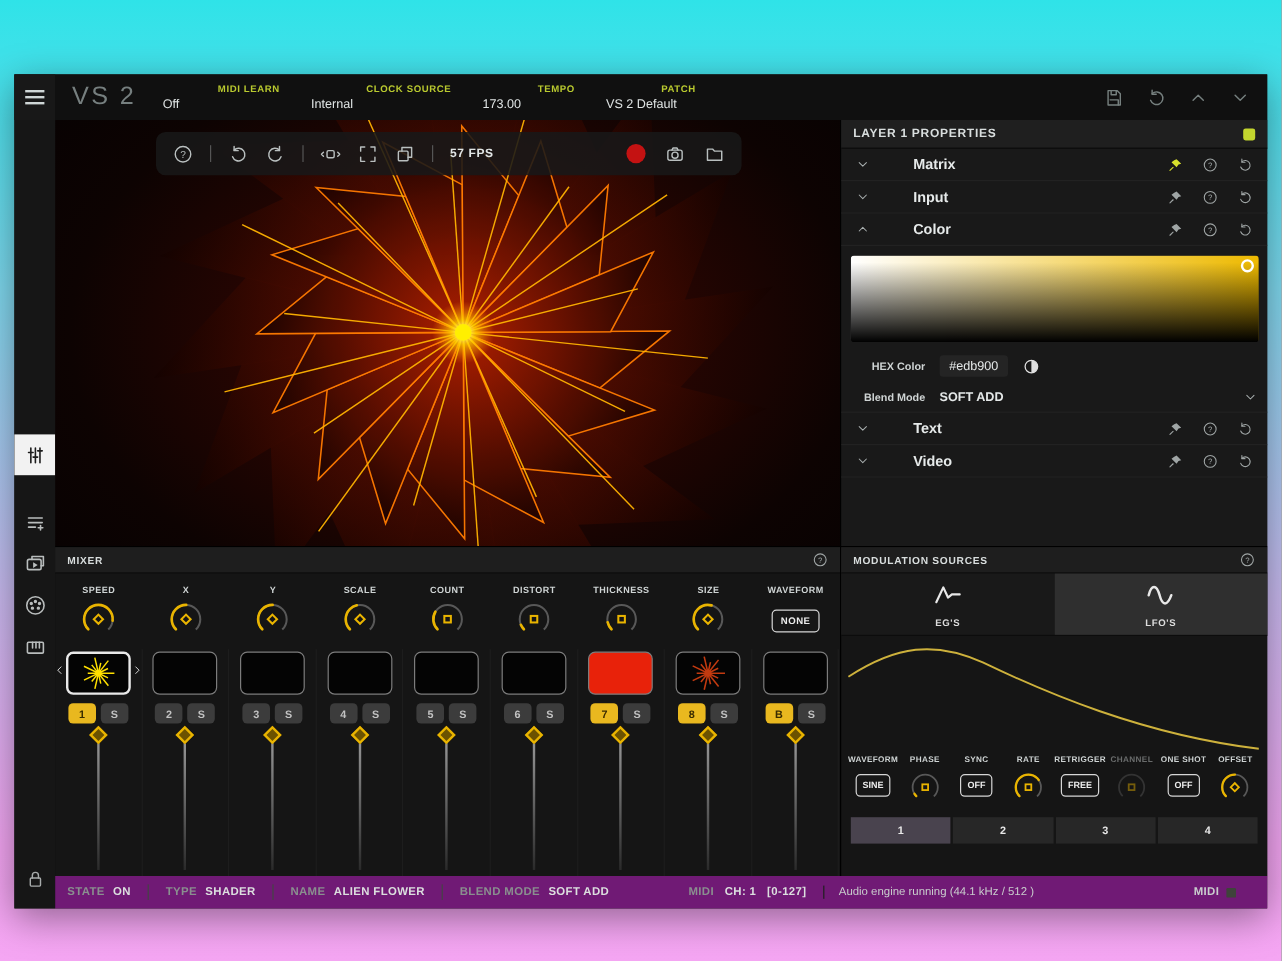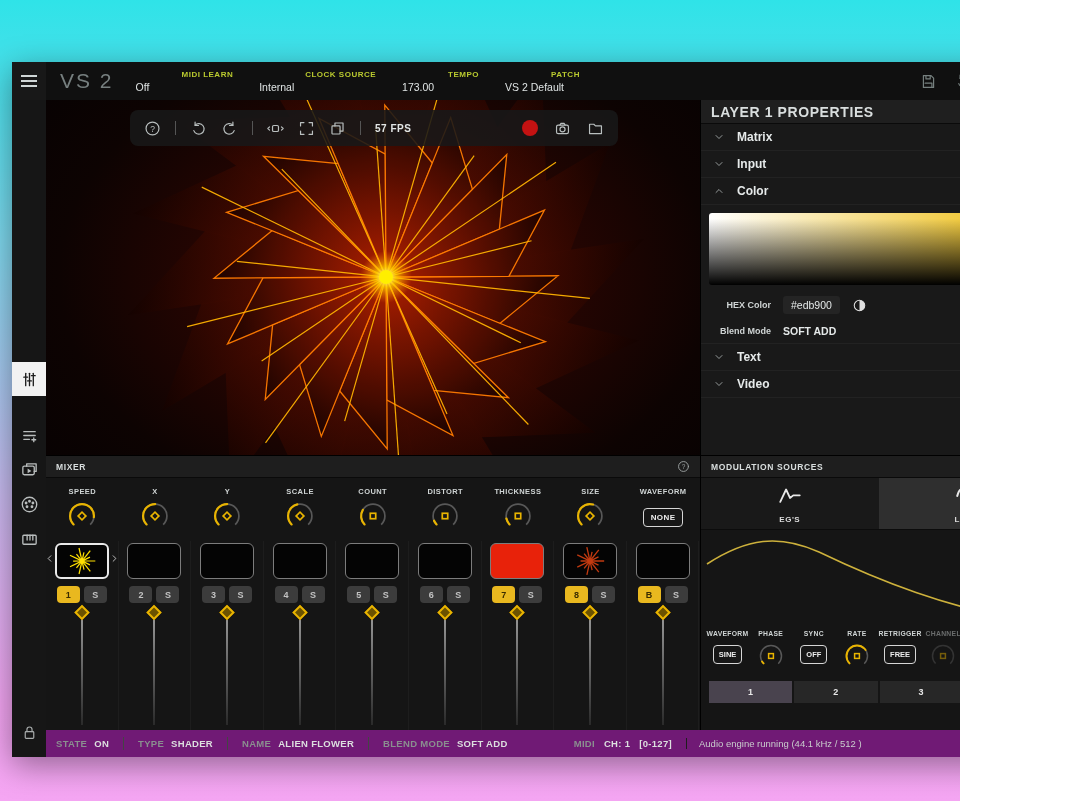--- a/index.html
+++ b/index.html
@@ -1,17 +1,17 @@
 <!DOCTYPE html>
 <html><head>
 <meta charset="utf-8">
 <style>
   * { margin:0; padding:0; box-sizing:border-box; }
   html,body { width:1068px; height:801px; font-family:"Liberation Sans", sans-serif; }
-  .stage { width:960px; height:801px; position:relative; overflow:hidden;
+  .stage { width:1068px; height:801px; position:relative; overflow:hidden;
     background:linear-gradient(180deg,#2fe3e8 0%,#7fd8ee 30%,#c9b9ef 62%,#f2a4f1 88%,#f5a6f3 100%); }
   .win { position:absolute; left:12px; top:62px; width:1044px; height:695px; background:#131313;
     box-shadow:0 8px 30px rgba(0,0,0,.4); color:#ddd; }
 
   
   .topbar { position:absolute; left:0; top:0; width:100%; height:38px; background:#101010; display:flex; align-items:center; }
   .hamb { width:34px; height:38px; background:#181818; display:flex; flex-direction:column; justify-content:center; align-items:center; gap:3px; cursor:pointer; }
   .hamb i { display:block; width:16px; height:2px; background:#cfd6d6; }
   .logo { color:#767f7f; font-size:21px; letter-spacing:2px; margin:0 22px 0 14px; font-weight:400; }
   .tparam { margin-right:26px; }
@@ -37,23 +37,23 @@
     border-radius:8px; display:flex; align-items:center; gap:14px; padding:0 14px; color:#b9bfbf; }
   .vtoolbar .vsep { width:1px; height:14px; background:#555; }
   .vtoolbar span[data-icon] { font-size:17px; cursor:pointer; }
   .fps { font-size:10px; font-weight:bold; color:#e2e6e6; letter-spacing:.5px; white-space:nowrap; }
   .vright { margin-left:auto; display:flex; align-items:center; gap:16px; }
   .rec { width:16px; height:16px; border-radius:50%; background:#c41212; cursor:pointer; }
 
   
   .props { position:absolute; left:688px; top:38px; width:356px; height:355px; background:#191919; border-left:1px solid #000; }
   .phead { height:24px; background:#1f1f1f; display:flex; align-items:center; padding:0 10px; border-bottom:1px solid #0a0a0a; }
-  .phead .ptitle { font-size:14px; font-weight:bold; letter-spacing:.6px; color:#d9dede; }
+  .phead .ptitle { font-size:10px; font-weight:bold; letter-spacing:.6px; color:#d9dede; }
   .gsq { margin-left:auto; width:10px; height:10px; border-radius:2px; background:#c3d62e; }
-  .prow { height:27px; display:flex; align-items:center; padding:0 12px; border-bottom:1px solid #222; }
+  .prow { height:27px; display:flex; align-items:center; padding:0 12px; border-bottom:1px solid #222;gap:24px; }
   .prow .chev { font-size:12px; color:#aab0b0; width:14px; cursor:pointer; }
   .prow .plabel { font-size:12px; font-weight:bold; color:#e6eaea; margin-left:10px; }
   .prow .pic { margin-left:auto; display:flex; gap:16px; align-items:center; }
   .prow .pic span { font-size:13px; color:#9fa5a5; cursor:pointer; }
   .prow .pic span.pinned { color:#d7e02c; }
   .colorbody { padding:8px 8px 6px 8px; border-bottom:1px solid #222; }
   .gradbox { position:relative; width:340px; height:72px; border-radius:3px; cursor:crosshair;
     background:linear-gradient(to bottom, rgba(0,0,0,0) 0%, rgba(0,0,0,0) 8%, #000 100%),
                linear-gradient(to right, #ffffff 0%, #edb900 100%); }
   .gradsel { position:absolute; right:4px; top:3px; width:11px; height:11px; border:2px solid #fff; border-radius:50%; }

